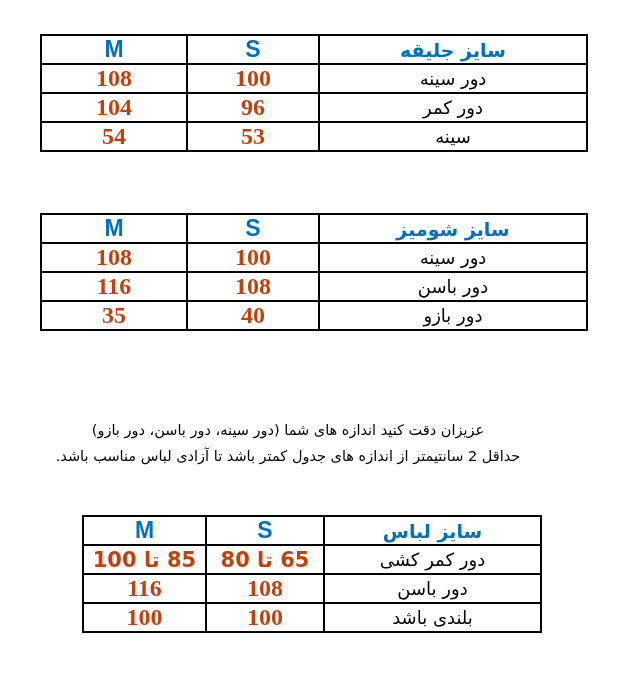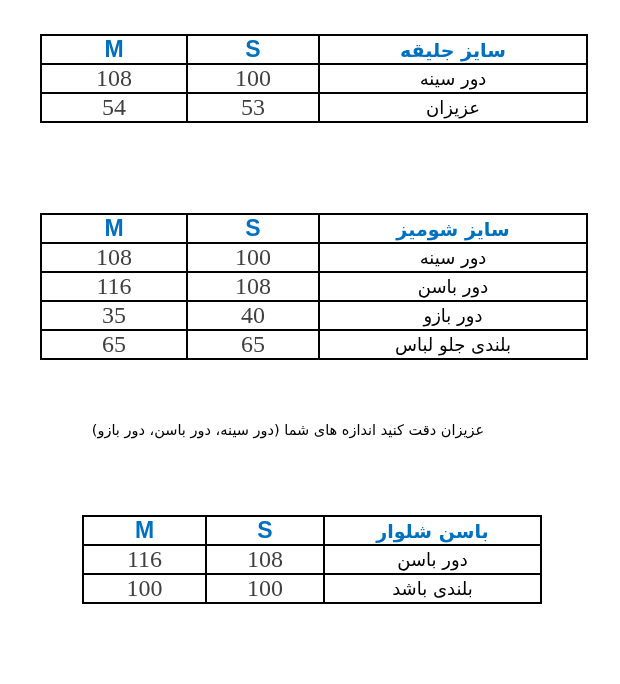--- a/index.html
+++ b/index.html
@@ -40,23 +40,23 @@
 
   
   .col-head {
     font-family: "Liberation Sans", sans-serif;
     font-weight: bold;
     font-size: 23px;
     color: #0070C0;
   }
   .num {
     font-family: "Liberation Serif", serif;
-    font-weight: normal;
+    font-weight: bold;
     font-size: 24px;
-    color: #404040;
+    color: #c2410c;
   }
   .fa {
     direction: rtl;
     unicode-bidi: isolate;
     font-family: "DejaVu Sans", sans-serif;
   }
   .title {
     font-weight: bold;
     font-size: 19px;
     color: #0070C0;
@@ -100,23 +100,28 @@
         <td class="col-head">M</td>
         <td class="col-head">S</td>
         <td class="fa title">سایز جلیقه</td>
       </tr>
       <tr>
         <td class="num">108</td>
         <td class="num">100</td>
         <td class="fa label">دور سینه</td>
       </tr>
       <tr>
+        <td class="num">104</td>
+        <td class="num">96</td>
+        <td class="fa label">دور کمر</td>
+      </tr>
+      <tr>
         <td class="num">54</td>
         <td class="num">53</td>
-        <td class="fa label">عزیزان</td>
+        <td class="fa label">سینه</td>
       </tr>
     </tbody>
   </table>
 
   <table class="size-table t-wide t2">
     <colgroup>
         <col style="width:146px">
         <col style="width:132px">
         <col style="width:268px">
       </colgroup>
@@ -134,43 +139,44 @@
       <tr>
         <td class="num">116</td>
         <td class="num">108</td>
         <td class="fa label">دور باسن</td>
       </tr>
       <tr>
         <td class="num">35</td>
         <td class="num">40</td>
         <td class="fa label">دور بازو</td>
       </tr>
-      <tr>
-        <td class="num">65</td>
-        <td class="num">65</td>
-        <td class="fa label">بلندی جلو لباس</td>
-      </tr>
     </tbody>
   </table>
 
   <div class="note">
     <div>عزیزان دقت کنید اندازه های شما (دور سینه، دور باسن، دور بازو)</div>
+    <div>حداقل 2 سانتیمتر از اندازه های جدول کمتر باشد تا آزادی لباس مناسب باشد.</div>
   </div>
 
   <table class="size-table t3">
     <colgroup>
         <col style="width:123px">
         <col style="width:118px">
         <col style="width:217px">
       </colgroup>
     <tbody>
       <tr>
         <td class="col-head">M</td>
         <td class="col-head">S</td>
-        <td class="fa title">باسن شلوار</td>
+        <td class="fa title">سایز لباس</td>
+      </tr>
+      <tr>
+        <td class="num fa range">85 تا 100</td>
+        <td class="num fa range">65 تا 80</td>
+        <td class="fa label">دور کمر کشی</td>
       </tr>
       <tr>
         <td class="num">116</td>
         <td class="num">108</td>
         <td class="fa label">دور باسن</td>
       </tr>
       <tr>
         <td class="num">100</td>
         <td class="num">100</td>
         <td class="fa label">بلندی باشد</td>

